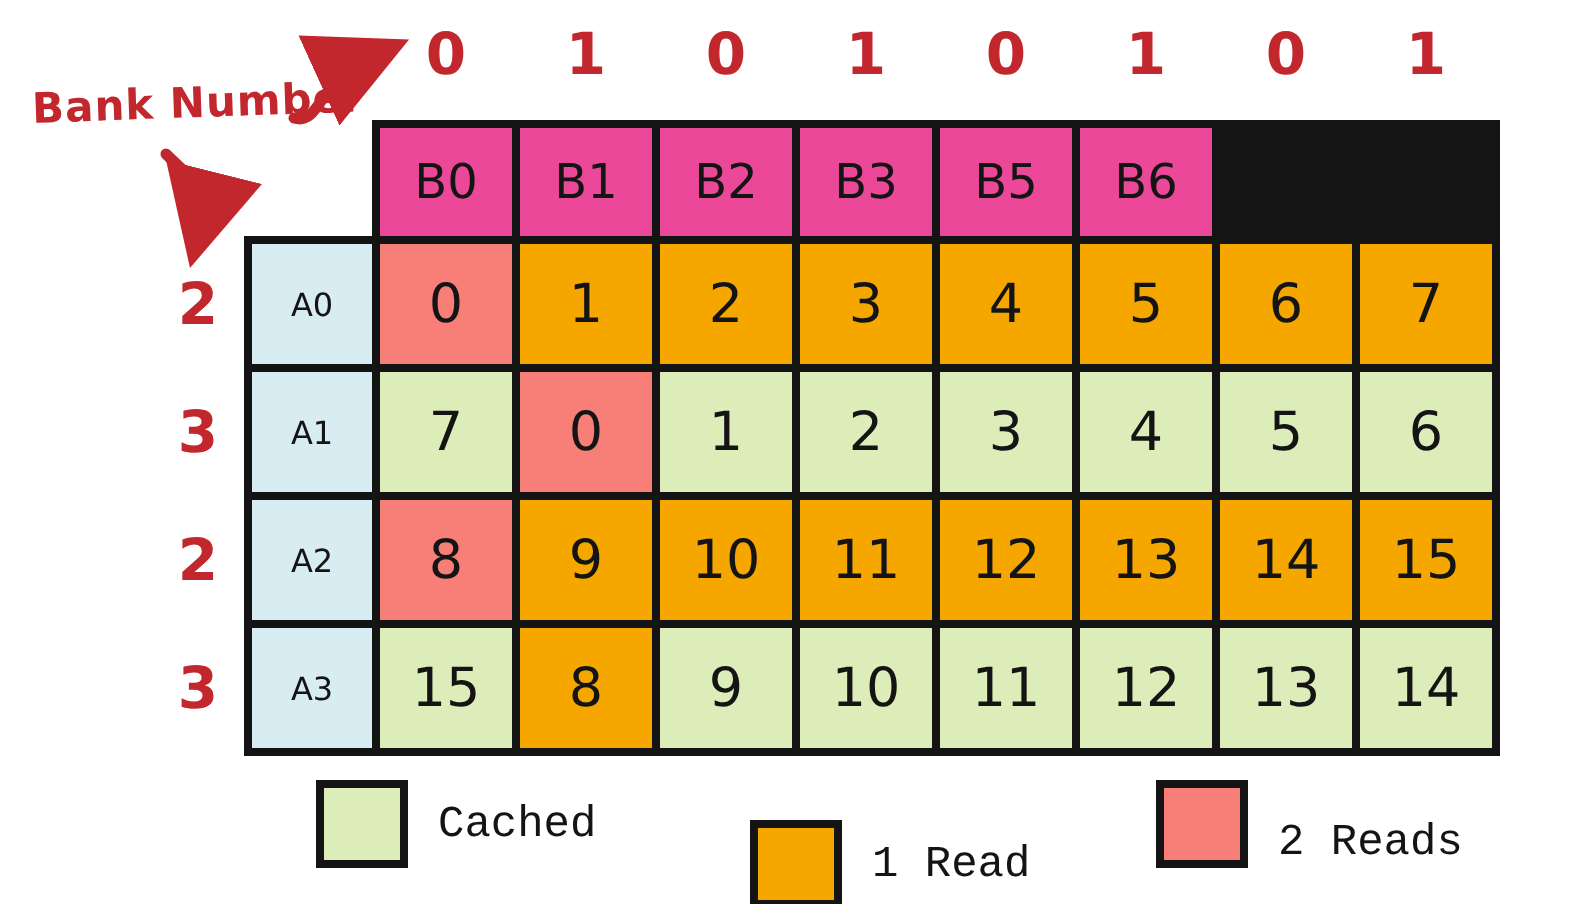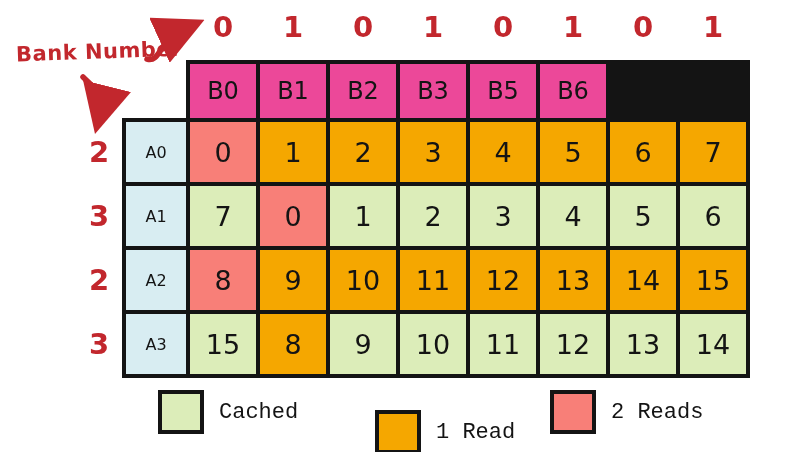--- a/index.html
+++ b/index.html
@@ -118,21 +118,21 @@
   }
   .legend-item .lg-label {
     margin-left: 15px;
     font-size: 22px;
     color: #141414;
     white-space: nowrap;
     font-family: Liberation Mono, monospace;
   }
   #legend-cached { left: 158px; }
   #legend-read1  { left: 375px; margin-top: 20px; }
-  #legend-read2  { left: 550px; }
+  #legend-read2  { left: 578px; align-items: flex-end; }
 </style>
 </head>
 <body>
 
 <div id="stage">
 
   <div class="annotation-label">Bank Number</div>
 
   <svg id="arrows" width="785" height="452" viewBox="0 0 785 452">
     <defs>

